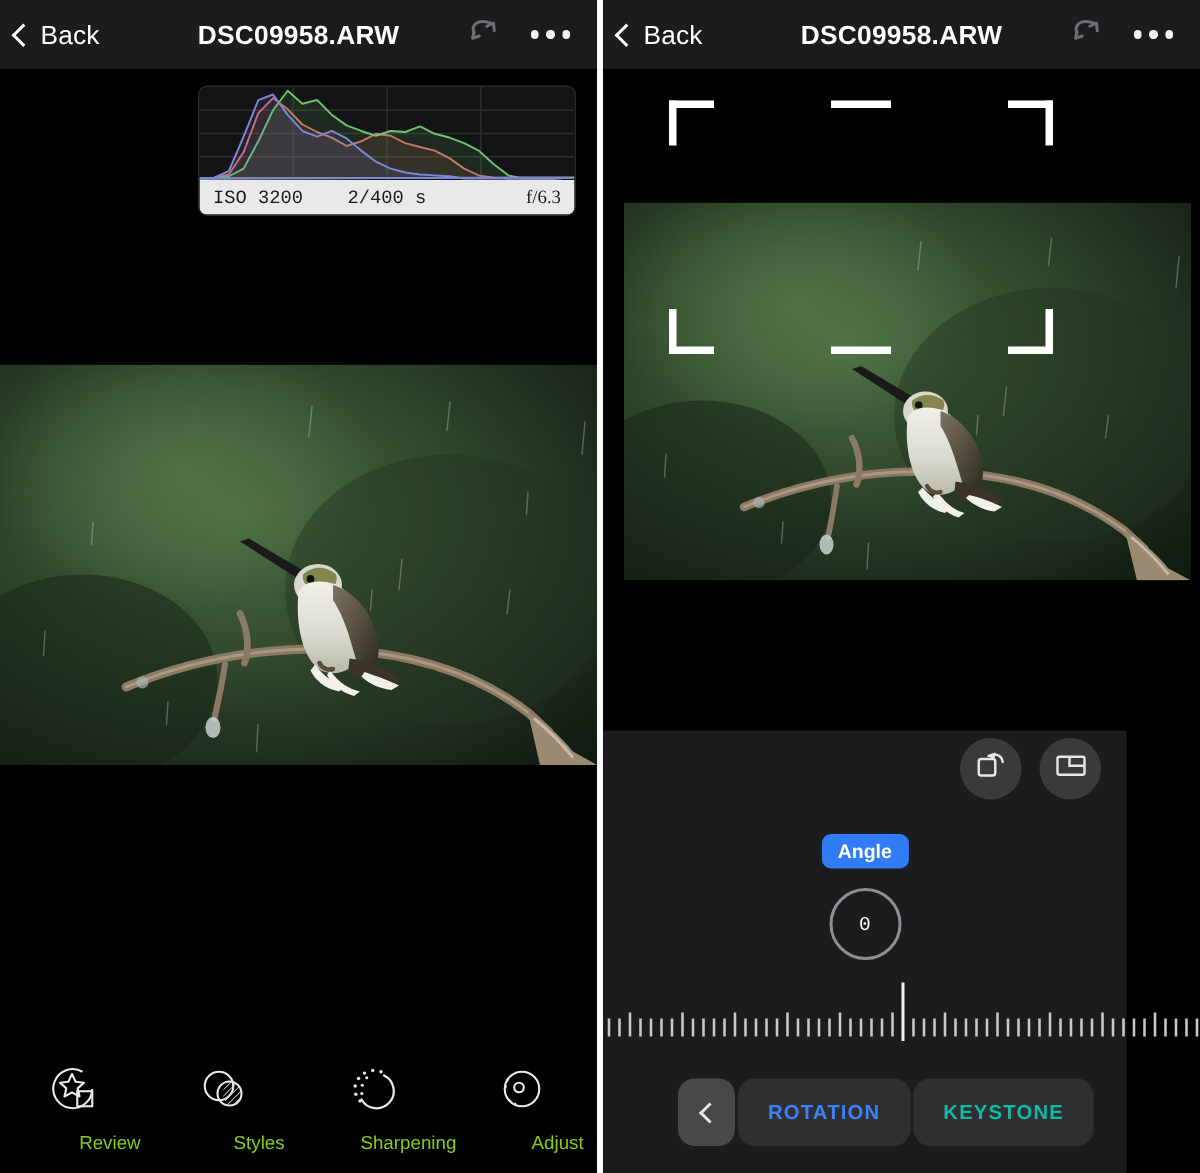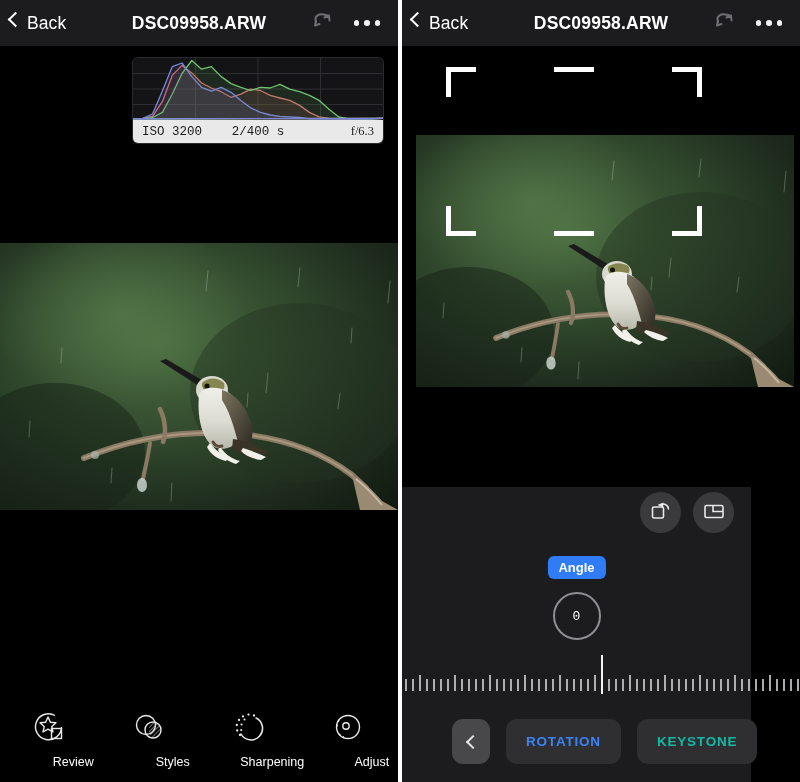--- a/index.html
+++ b/index.html
@@ -8,21 +8,21 @@
 
   .stage { position:relative; width:800px; height:782px; display:flex; background:#000; }
 
   .panel { position:relative; width:398px; height:782px; background:#000; overflow:hidden; }
   .divider { width:4px; height:782px; background:#ffffff; }
   .panel-right { width:398px; }
 
   
   .header { position:absolute; top:0; left:0; width:100%; height:46px;
             background:#1c1c1e; display:flex; align-items:center; }
-  .hdr-back { display:flex; gap:6px; margin-left:10px; cursor:pointer; }
+  .hdr-back { display:flex; align-items:center; gap:6px; margin-left:10px; cursor:pointer; }
   .chev-left { width:11px; height:11px; border-left:2.6px solid #fff; border-bottom:2.6px solid #fff;
                transform:rotate(45deg); margin-top:1px; }
   .hdr-back-label { color:#fff; font-size:17.5px; letter-spacing:.1px; }
   .hdr-title { position:absolute; left:0; right:0; text-align:center; color:#fff;
                font-size:17.5px; font-weight:bold; letter-spacing:.2px; pointer-events:none; }
   .hdr-right { margin-left:auto; display:flex; align-items:center; gap:20px; margin-right:18px; z-index:2;}
   .dots { display:flex; gap:5px; cursor:pointer; }
   .dots i { width:5.5px; height:5.5px; border-radius:50%; background:#f2f2f2; display:block; }
 
   
@@ -66,36 +66,36 @@
                  background:#2f7cf6; color:#fff; font-size:13px; font-weight:bold;
                  padding:4px 11px; border-radius:6px; cursor:pointer; }
   .angle-dial { position:absolute; left:50%; transform:translateX(-50%); top:105px;
                 width:48px; height:48px; border-radius:50%; border:2px solid #8e8e93;
                 display:flex; align-items:center; justify-content:center; cursor:pointer; }
   .angle-val { color:#fff; font-family:"Liberation Mono", monospace; font-size:13px; }
 
   .ruler { position:absolute; left:0; top:162px; width:398px; height:52px; }
   .ruler svg { display:block; }
 
-  .seg-row { position:absolute; left:14px; top:232px; display:flex; gap:16px; align-items:center;padding-left:36px; }
+  .seg-row { position:absolute; left:14px; top:232px; display:flex; gap:2px; align-items:center;padding-left:36px; }
   .seg-back { width:38px; height:45px; border-radius:11px; background:#48484a;
               display:flex; align-items:center; justify-content:center; cursor:pointer; }
   .chev-sm { width:10px; height:10px; border-left:2.4px solid #e6e6e6; border-bottom:2.4px solid #e6e6e6;
              transform:rotate(45deg); margin-left:3px; }
   .seg-btn { height:45px; min-width:104px; border-radius:11px; background:#2f2f31;
              display:flex; align-items:center; justify-content:center; padding:0 20px;
              font-size:13.5px; font-weight:bold; letter-spacing:.8px; cursor:pointer; }
   .seg-active { color:#3b82f6; }
   .seg-idle { color:#14b8a6; }
 
   
   .toolbar { position:absolute; left:0; bottom:0; width:398px; height:86px;
              display:flex; align-items:center; justify-content:space-around; background:#000; }
   .tool { display:flex; flex-direction:column; align-items:center; gap:7px; cursor:pointer; width:72px; }
-  .tool-label { color:#ffffff; font-size:12.5px;margin-left:47px; }
+  .tool-label { color:#84cc16; font-size:12.5px;margin-left:47px; }
 </style>
 </head>
 <body>
 
 <div class="stage">
 
   <div class="panel panel-left">
 
     <div class="header">
       <div class="hdr-back">

